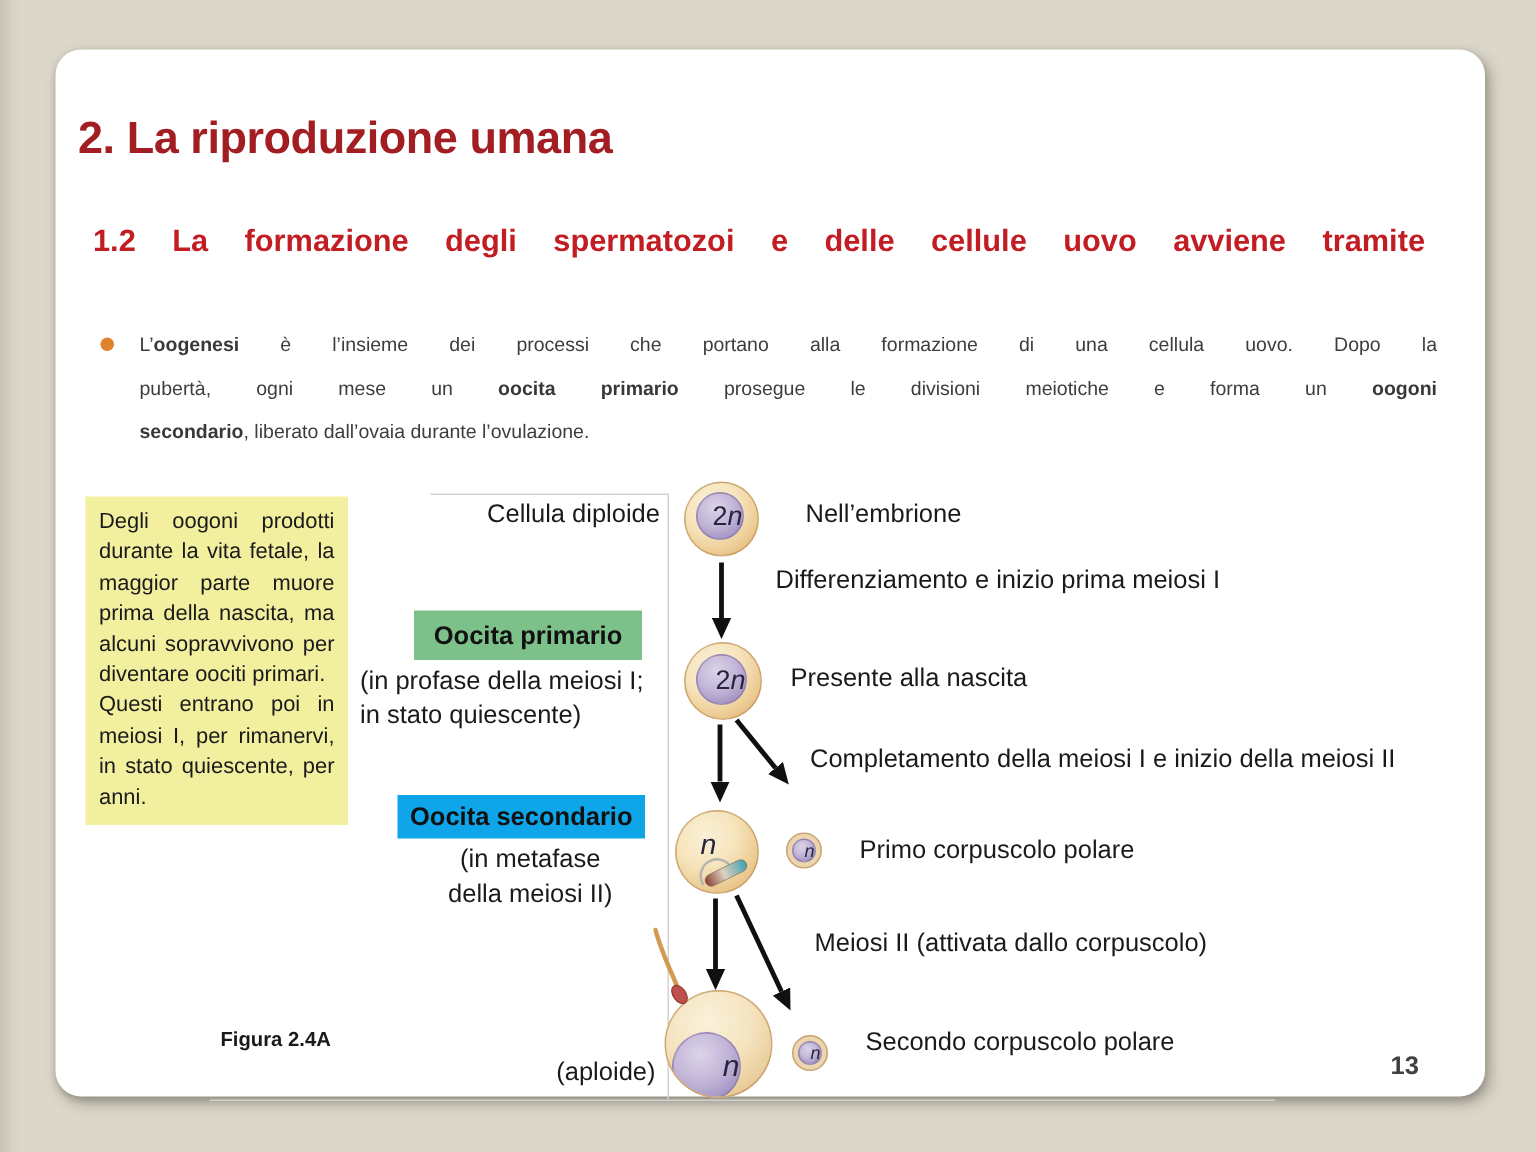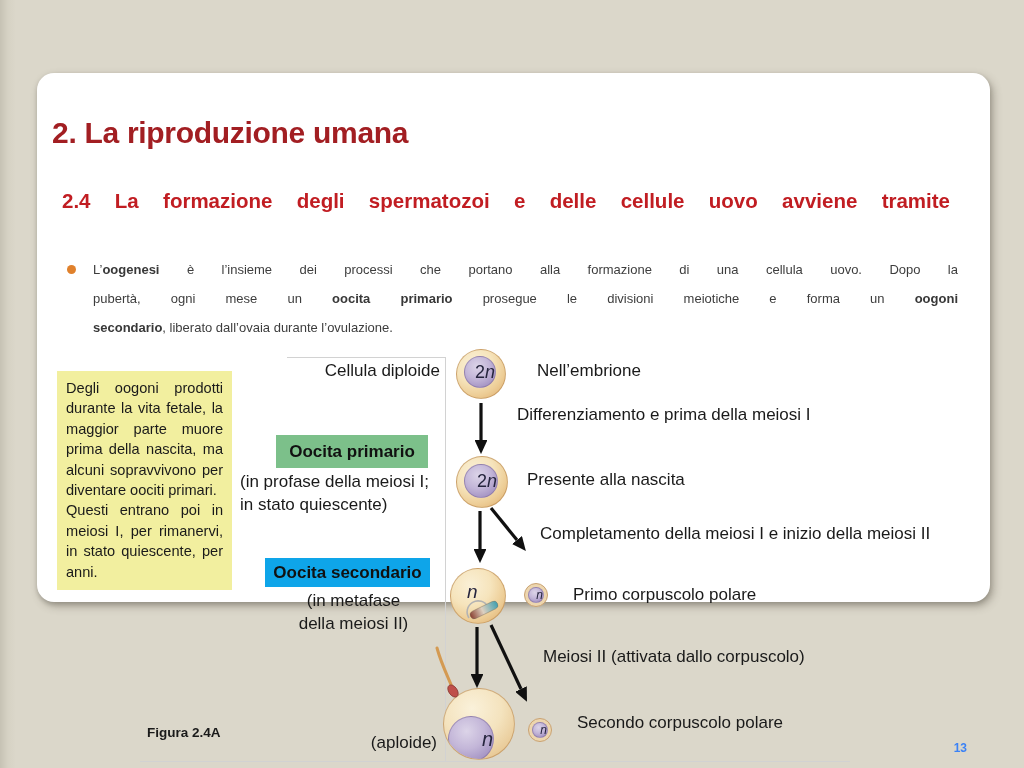--- a/index.html
+++ b/index.html
@@ -3,24 +3,23 @@
 <meta charset="utf-8">
 <style>
   html,body{margin:0;padding:0;}
   body{
     width:1024px;height:768px;position:relative;overflow:hidden;
     background:linear-gradient(90deg,#c6c2b4 0px,#d6d2c4 8px,#dbd7ca 16px);
     font-family:"Liberation Sans", sans-serif;
     -webkit-font-smoothing:antialiased;
   }
   .card{
-    position:absolute;left:37px;top:33px;width:953px;height:529px;
+    position:absolute;left:37px;top:33px;width:953px;height:698px;
     background:#ffffff;border-radius:17px;
     box-shadow:3px 4px 9px rgba(90,85,70,.45), 0 2px 4px rgba(0,0,0,.15);
-    margin-top:40px;
   }
   .abs{position:absolute;}
   .slide-title{
     left:15px;top:42px;font-size:30px;line-height:36px;font-weight:bold;color:#a21e22;
     letter-spacing:-.3px;
   }
   .subtitle{left:25px;top:112px;width:888px;color:#c11d22;font-weight:bold;
     font-size:20.5px;line-height:31px;}
   .just{text-align:justify;text-align-last:justify;}
   .subtitle .l2{padding-left:30px;text-align:left;text-align-last:left;}
@@ -30,22 +29,22 @@
   .bullet-text{margin-left:31px;width:865px;color:#3d3d3d;font-size:13px;line-height:29px;}
   .bullet-text b{color:#383838;}
   .last-line{text-align:left;}
   .note-box{
     left:20px;top:298px;width:175px;box-sizing:border-box;background:#f2ef9f;
     padding:7px 9px 8px 9px;color:#1a1a1a;font-size:14.6px;line-height:20.4px;
     text-align:justify;
   }
   .note-box p{margin:0;}
   .figure-caption{left:110px;top:652px;font-size:13.5px;font-weight:bold;color:#1a1a1a;}
-  .page-number{left:890px;top:668px;width:40px;text-align:right;font-size:12px;
-    font-weight:bold;color:#3b82f6;}
+  .page-number{left:890px;top:668px;width:40px;text-align:left;font-size:17px;
+    font-weight:bold;color:#404040;}
   
   .fline{background:#d2d2d2;}
   
   .lbl{font-size:17px;line-height:22px;color:#1a1a1a;white-space:nowrap;}
   .stage-box{box-sizing:border-box;text-align:center;font-size:17px;font-weight:bold;
     color:#111;white-space:nowrap;}
   .green{background:#7cc08a;}
   .orange{background:#0ea5e9;}
   
   .cell{
@@ -69,60 +68,60 @@
   svg.overlay{position:absolute;left:0;top:0;pointer-events:none;}
 </style>
 </head>
 <body>
 
 <div class="card">
 
   <div class="abs slide-title">2. La riproduzione umana</div>
 
   <div class="abs subtitle">
-    <div class="just">2.4 La formazione degli spermatozoi e delle cellule uovo avviene tramite</div>
+    <div class="just">1.2 La formazione degli spermatozoi e delle cellule uovo avviene tramite</div>
   </div>
 
   <div class="abs bullet-wrap">
     <span class="bullet-dot"></span>
     <div class="bullet-text">
       <div class="just"><span>L’</span><b>oogenesi</b><span> è l’insieme dei processi che portano alla formazione di una cellula uovo. Dopo la</span></div>
       <div class="just"><span>pubertà, ogni mese un </span><b>oocita primario</b><span> prosegue le divisioni meiotiche e forma un </span><b>oogoni</b></div>
       <div class="last-line"><b>secondario</b><span>, liberato dall’ovaia durante l’ovulazione.</span></div>
     </div>
   </div>
 
   <div class="abs note-box">
     <p>Degli oogoni prodotti durante la vita fetale, la maggior parte muore prima della nascita, ma alcuni sopravvivono per diventare oociti primari.</p>
     <p>Questi entrano poi in meiosi I, per rimanervi, in stato quiescente, per anni.</p>
   </div>
 
   <div class="abs figure-caption">Figura 2.4A</div>
   <div class="abs page-number">13</div>
 
-  <div class="abs" style="left:0;top:0;width:953px;height:698px;">
+  <div class="abs" style="left:0;top:12px;width:953px;height:698px;">
 
     <div class="abs fline" style="left:250px;top:284px;width:158px;height:1px;"></div>
     <div class="abs fline" style="left:408px;top:284px;width:1px;height:404px;"></div>
     <div class="abs fline" style="left:103px;top:688px;width:710px;height:1px;"></div>
 
     <div class="abs lbl" style="left:250px;top:287px;width:153px;text-align:right;">Cellula diploide</div>
 
     <div class="abs stage-box green" style="left:239px;top:362px;width:152px;height:33px;line-height:33px;">Oocita primario</div>
     <div class="abs lbl" style="left:203px;top:398px;">(in profase della meiosi I;</div>
     <div class="abs lbl" style="left:203px;top:421px;">in stato quiescente)</div>
 
     <div class="abs stage-box orange" style="left:228px;top:485px;width:165px;height:29px;line-height:29px;">Oocita secondario</div>
     <div class="abs lbl" style="left:240px;top:517px;width:153px;text-align:center;">(in metafase</div>
     <div class="abs lbl" style="left:240px;top:540px;width:153px;text-align:center;">della meiosi II)</div>
 
     <div class="abs lbl" style="left:286px;top:659px;width:114px;text-align:right;">(aploide)</div>
 
     <div class="abs lbl" style="left:500px;top:287px;">Nell’embrione</div>
-    <div class="abs lbl" style="left:480px;top:331px;">Differenziamento e prima della meiosi I</div>
+    <div class="abs lbl" style="left:480px;top:331px;">Differenziamento e inizio prima meiosi I</div>
     <div class="abs lbl" style="left:490px;top:396px;">Presente alla nascita</div>
     <div class="abs lbl" style="left:503px;top:450px;">Completamento della meiosi I e inizio della meiosi II</div>
     <div class="abs lbl" style="left:536px;top:511px;">Primo corpuscolo polare</div>
     <div class="abs lbl" style="left:506px;top:573px;">Meiosi II (attivata dallo corpuscolo)</div>
     <div class="abs lbl" style="left:540px;top:639px;">Secondo corpuscolo polare</div>
 
     <div class="cell" style="left:419px;top:276px;width:50px;height:50px;">
       <div class="nucleus" style="left:7px;top:6px;width:32px;height:32px;">
         <span class="ploidy"><span>2</span><i>n</i></span>
       </div>

